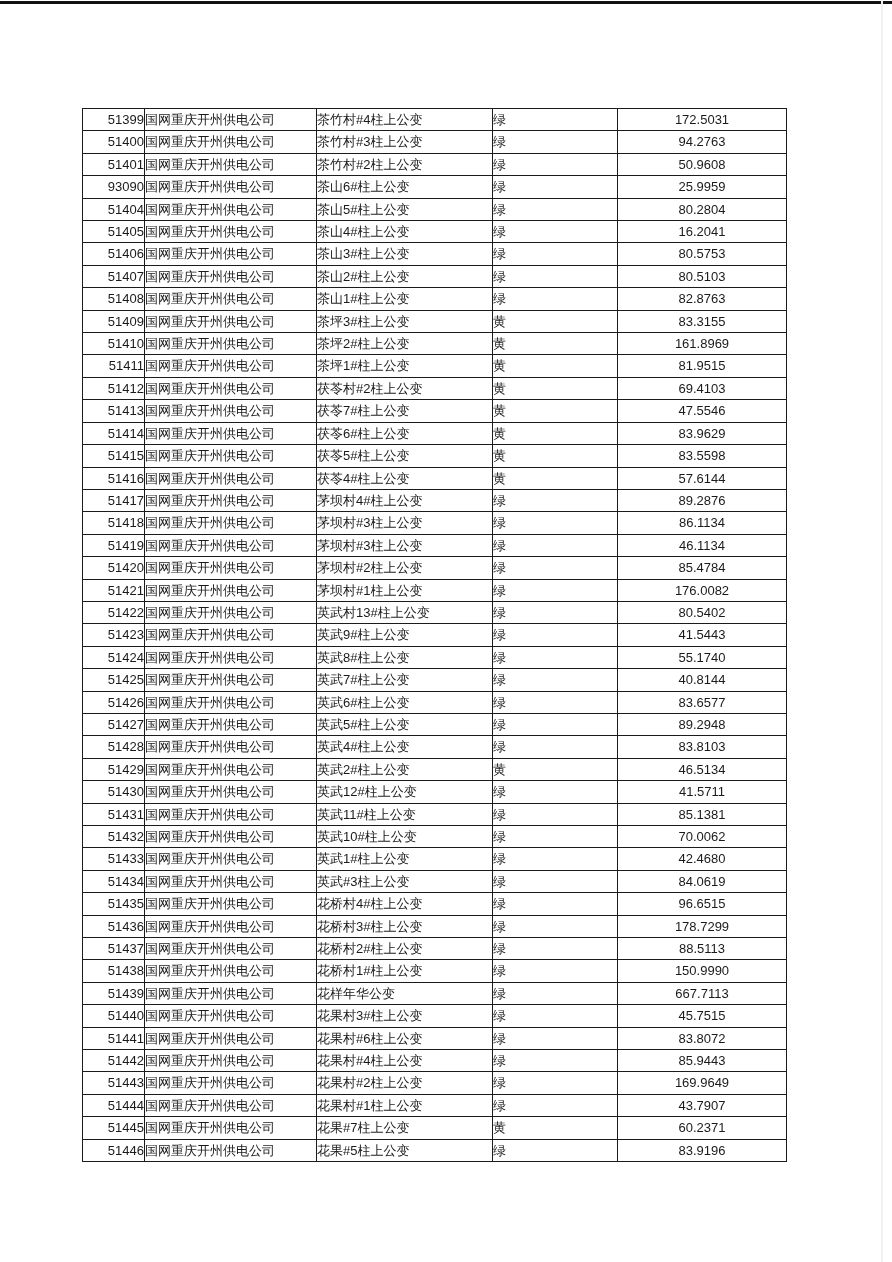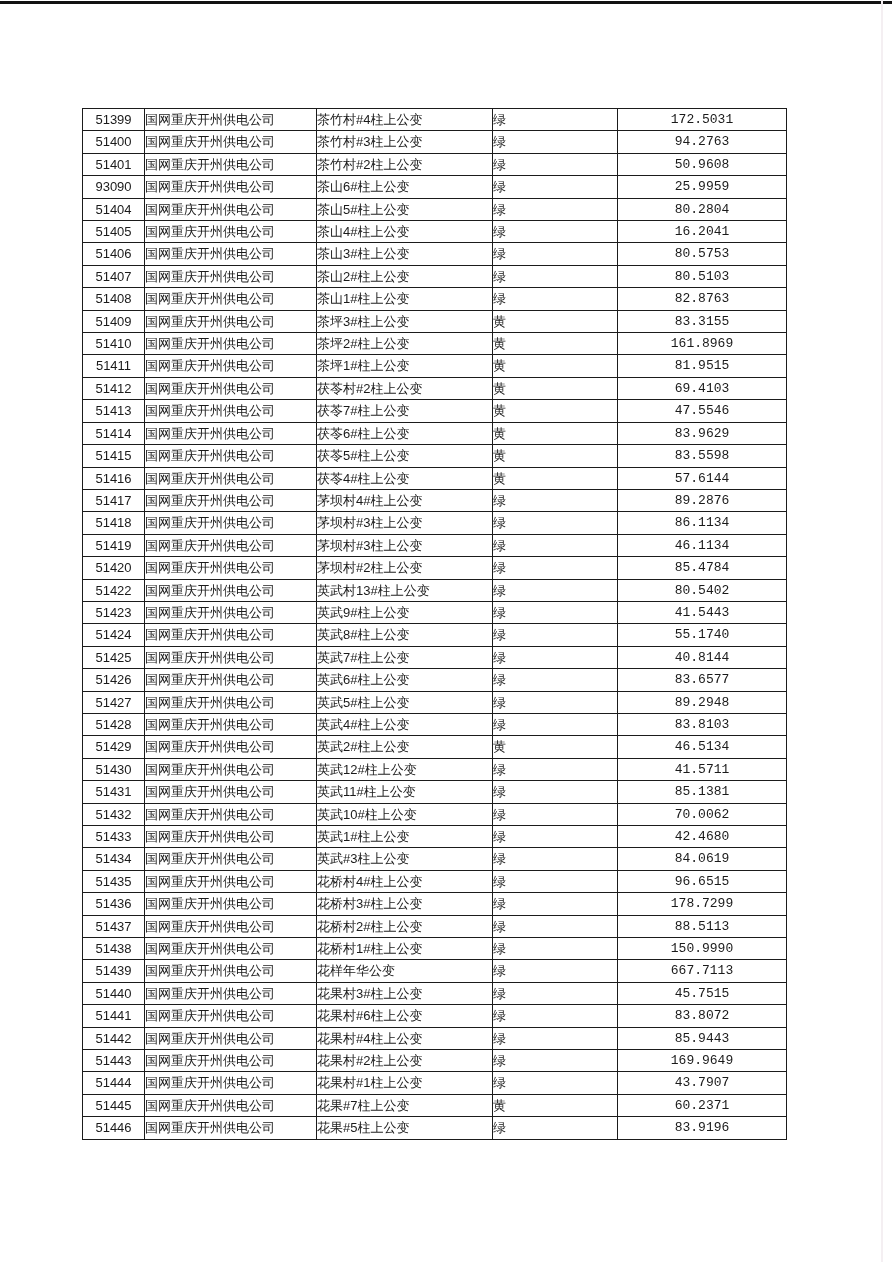--- a/index.html
+++ b/index.html
@@ -43,25 +43,25 @@
   }
   table.data-table td {
     border: 1.5px solid #1b1b1b;
     padding: 0;
     font-size: 13px;
     line-height: 21.4px;
     color: #1a1a1a;
     white-space: nowrap;
     overflow: hidden;
   }
-  td.c-id    { text-align: center; }
+  td.c-id    { text-align: right; }
   td.c-company { text-align: left; padding-left: 4px; margin-left: 8px; }
   td.c-name  { text-align: left; padding-left: 4px; }
   td.c-status{ text-align: left; padding-left: 4px; }
-  td.c-value { text-align: center; font-family: Liberation Mono, monospace; }
+  td.c-value { text-align: center; }
 </style>
 </head>
 <body>
 
 <div class="top-rule"></div>
 <div class="right-edge"></div>
 
 <table class="data-table">
   <colgroup>
     <col style="width:62px">
@@ -212,20 +212,27 @@
     <td class="c-value">46.1134</td>
   </tr>
       <tr>
     <td class="c-id">51420</td>
     <td class="c-company">国网重庆开州供电公司</td>
     <td class="c-name">茅坝村#2柱上公变</td>
     <td class="c-status">绿</td>
     <td class="c-value">85.4784</td>
   </tr>
       <tr>
+    <td class="c-id">51421</td>
+    <td class="c-company">国网重庆开州供电公司</td>
+    <td class="c-name">茅坝村#1柱上公变</td>
+    <td class="c-status">绿</td>
+    <td class="c-value">176.0082</td>
+  </tr>
+      <tr>
     <td class="c-id">51422</td>
     <td class="c-company">国网重庆开州供电公司</td>
     <td class="c-name">英武村13#柱上公变</td>
     <td class="c-status">绿</td>
     <td class="c-value">80.5402</td>
   </tr>
       <tr>
     <td class="c-id">51423</td>
     <td class="c-company">国网重庆开州供电公司</td>
     <td class="c-name">英武9#柱上公变</td>

